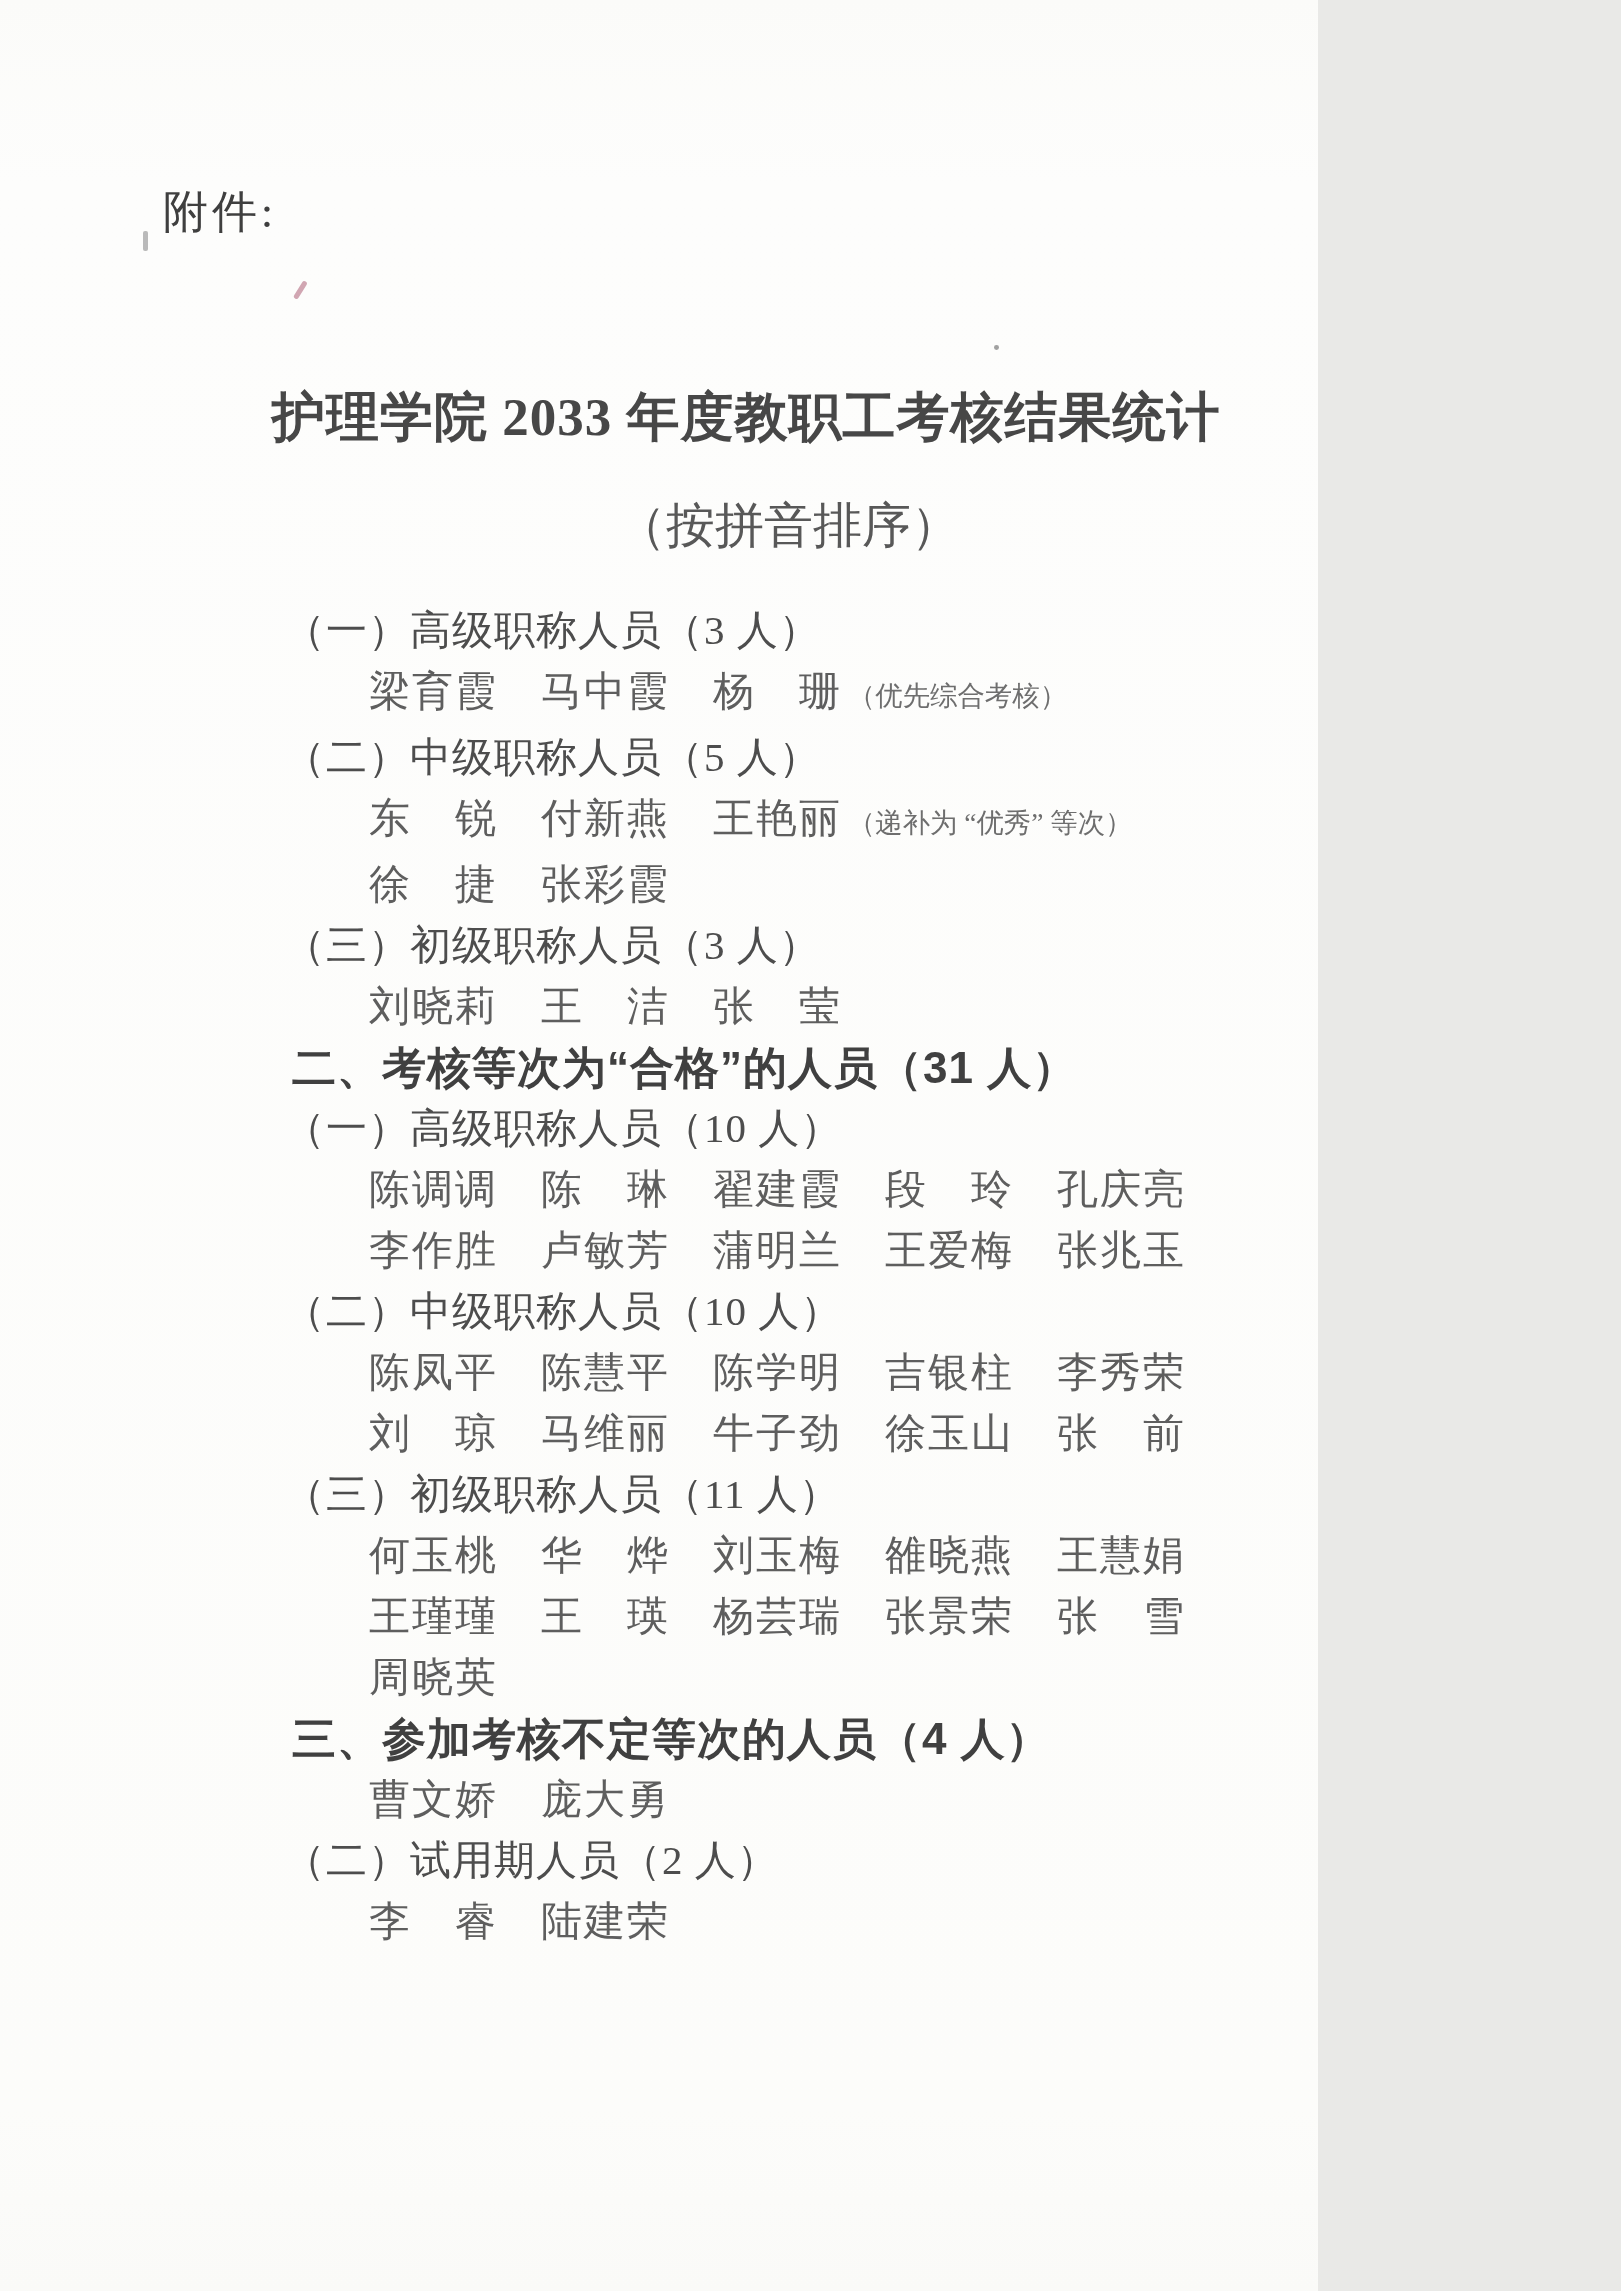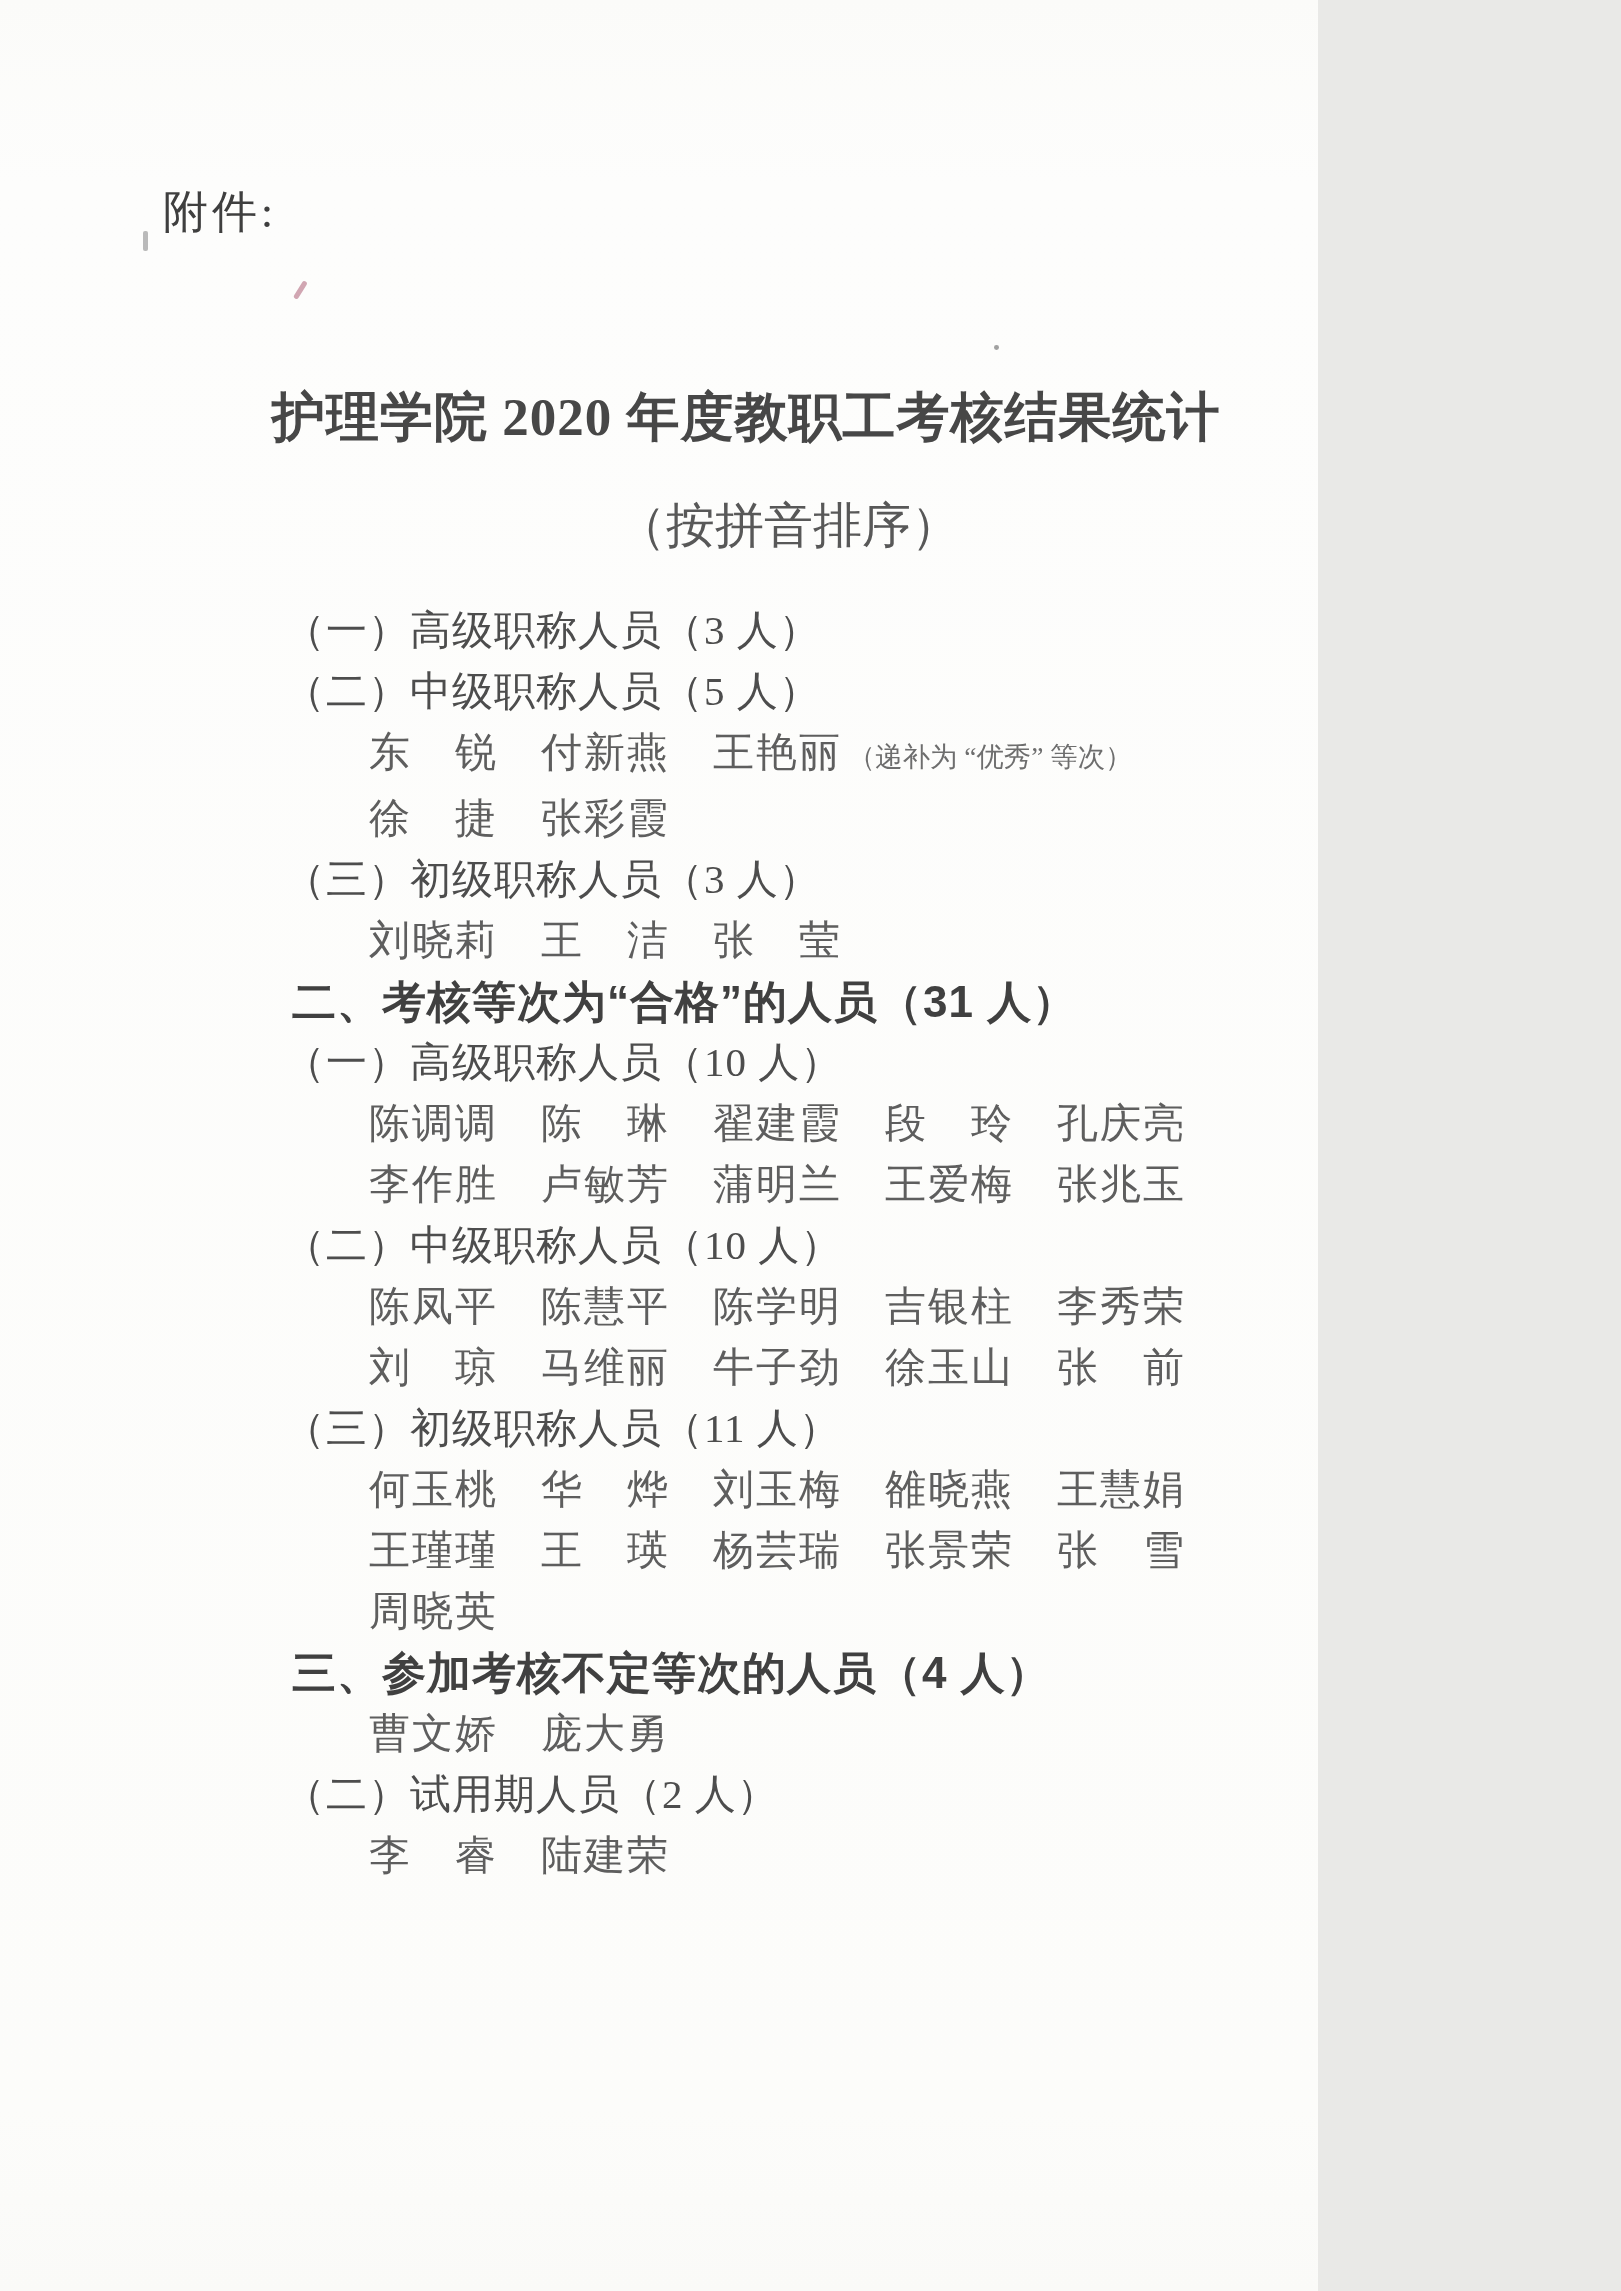--- a/index.html
+++ b/index.html
@@ -83,28 +83,29 @@
   <div class="mark-pink"></div>
   <div class="mark-dot"></div>
   <div class="smudge s1"></div>
   <div class="smudge s2"></div>
   <div class="smudge s3"></div>
   <div class="smudge s4"></div>
   <div class="smudge s5"></div>
 
   <div class="attachment">附件:</div>
 
-  <h1 class="title">护理学院 2020 年度教职工考核结果统计</h1>
+  <h1 class="title">护理学院 2033 年度教职工考核结果统计</h1>
 
   <div class="subtitle">（按拼音排序）</div>
 
   <div class="body-block">
 
 
     <div class="line sub">（一）高级职称人员（3 人）</div>
+    <div class="line names"><span>梁育霞　马中霞　杨　珊</span><span class="note">（优先综合考核）</span></div>
 
     <div class="line sub">（二）中级职称人员（5 人）</div>
     <div class="line names"><span>东　锐　付新燕　王艳丽</span><span class="note">（递补为 “优秀” 等次）</span></div>
     <div class="line names"><span>徐　捷　张彩霞</span></div>
 
     <div class="line sub">（三）初级职称人员（3 人）</div>
     <div class="line names"><span>刘晓莉　王　洁　张　莹</span></div>
 
     <div class="line sec">二、考核等次为“合格”的人员（31 人）</div>
 

